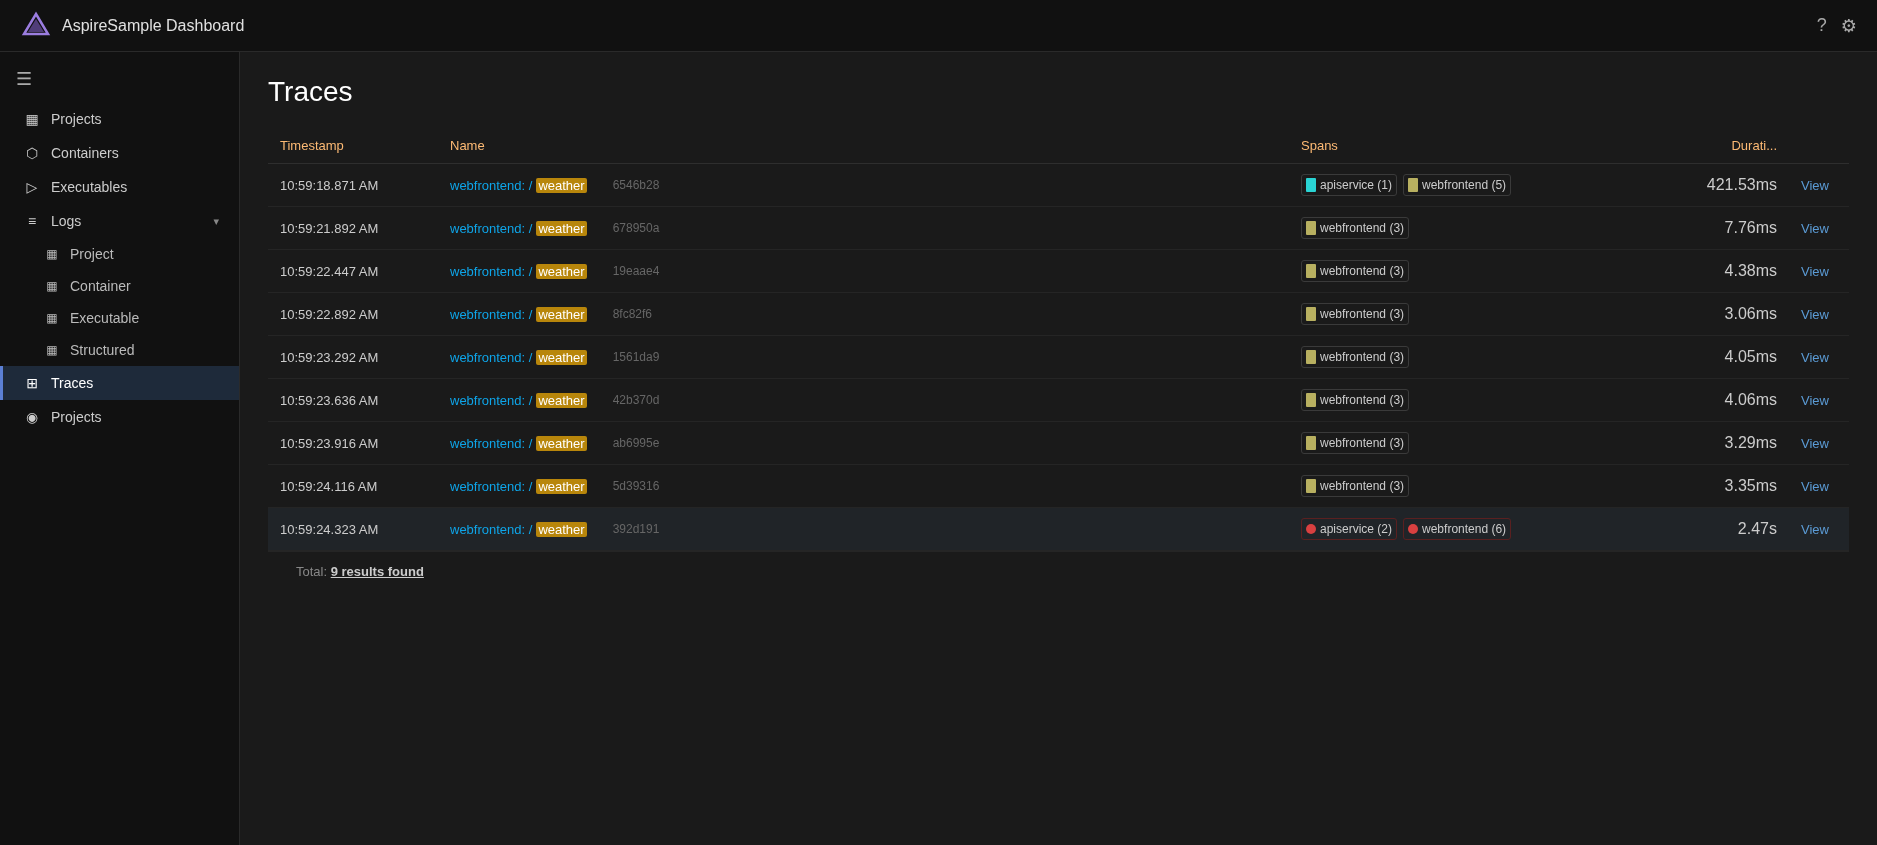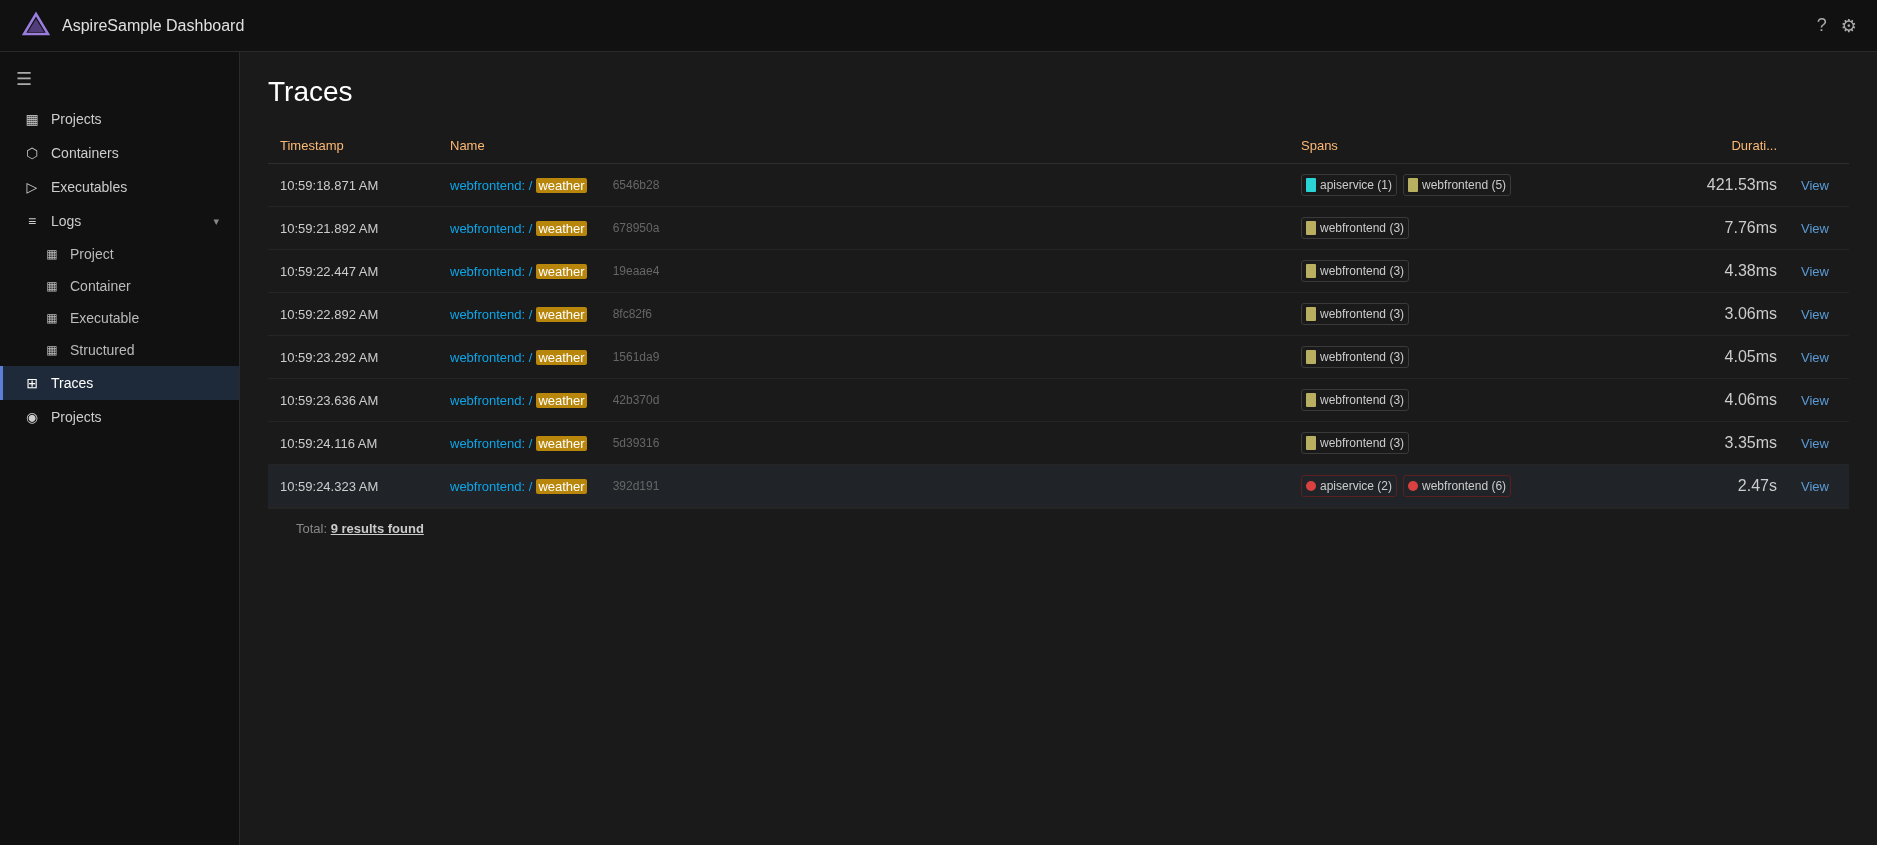--- a/index.html
+++ b/index.html
@@ -496,20 +496,40 @@
                 <span class="span-badge">
                   <span class="span-color-dot" style="background: rgb(184, 176, 96);"></span>
                   <span>webfrontend (3)</span>
                 </span>
               </div>
             </td>
             <td class="duration">4.06ms</td>
             <td class="view-btn">View</td>
           </tr>
           <tr>
+            <td><span class="timestamp">10:59:23.916 AM</span></td>
+            <td>
+              <div class="trace-name">
+                <span class="trace-name-prefix">webfrontend: /</span>
+                <span class="trace-name-highlight">weather</span>
+                <span class="trace-id">ab6995e</span>
+              </div>
+            </td>
+            <td>
+              <div class="spans-cell">
+                <span class="span-badge">
+                  <span class="span-color-dot" style="background: rgb(184, 176, 96);"></span>
+                  <span>webfrontend (3)</span>
+                </span>
+              </div>
+            </td>
+            <td class="duration">3.29ms</td>
+            <td class="view-btn">View</td>
+          </tr>
+          <tr>
             <td><span class="timestamp">10:59:24.116 AM</span></td>
             <td>
               <div class="trace-name">
                 <span class="trace-name-prefix">webfrontend: /</span>
                 <span class="trace-name-highlight">weather</span>
                 <span class="trace-id">5d39316</span>
               </div>
             </td>
             <td>
               <div class="spans-cell">

